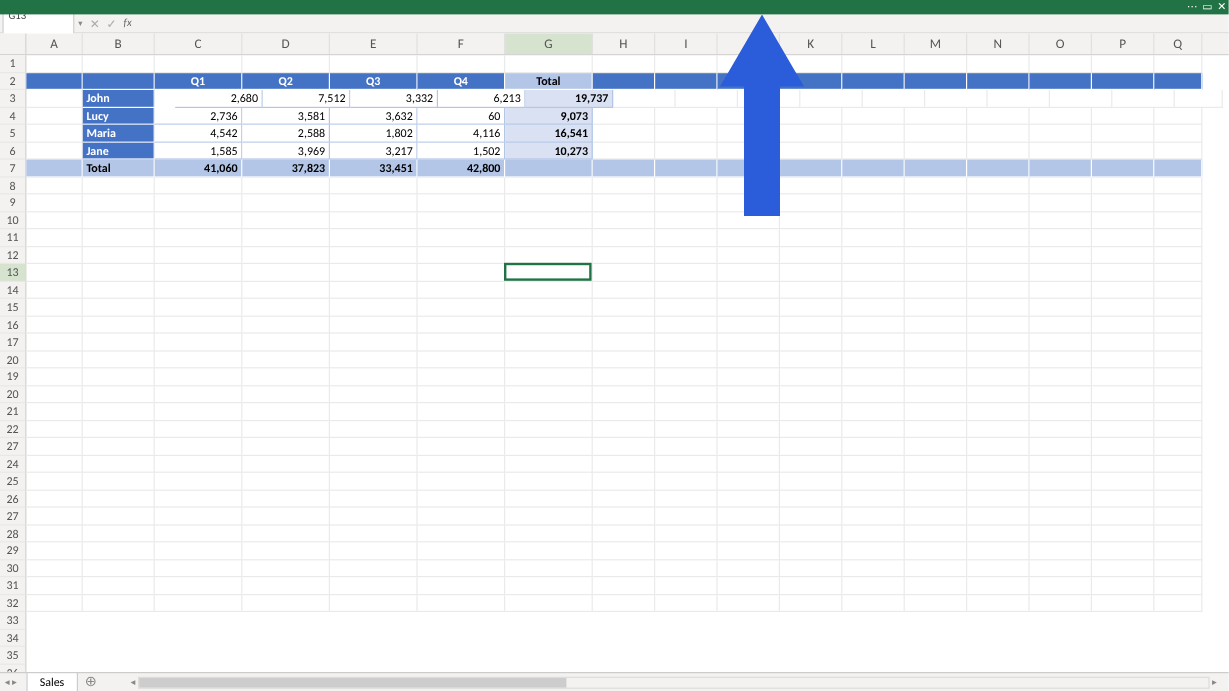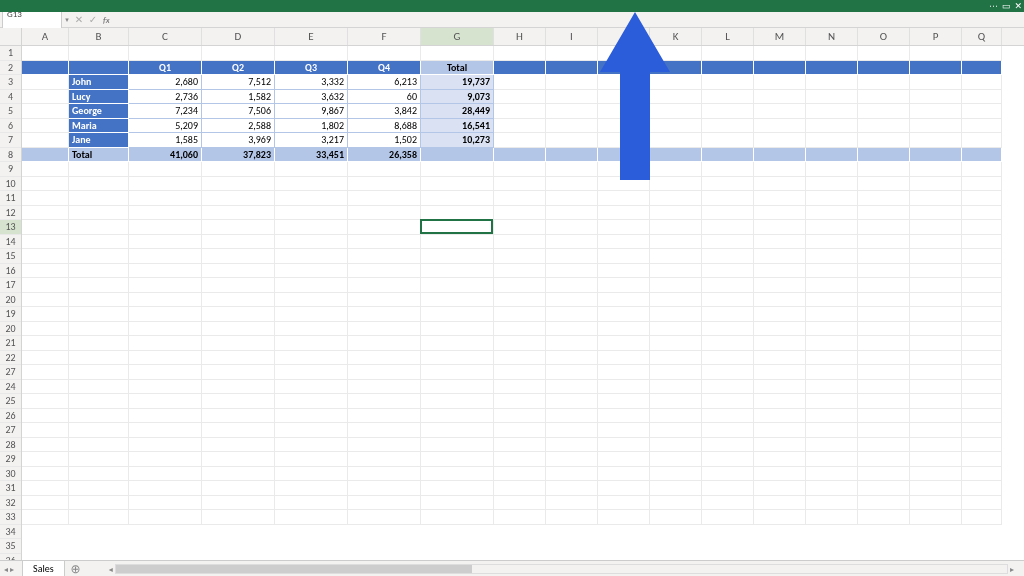--- a/index.html
+++ b/index.html
@@ -376,81 +376,62 @@
           <div class="cell cL" style="width: 52px;"></div>
           <div class="cell cM" style="width: 52px;"></div>
           <div class="cell cN" style="width: 52px;"></div>
           <div class="cell cO" style="width: 52px;"></div>
           <div class="cell cP" style="width: 52px;"></div>
           <div class="cell cQ" style="width: 40px;"></div>
         </div>
         <div class="cell-row data-row">
           <div class="cell cA" style="width: 47px;"></div>
           <div class="cell cB name-cell" style="width: 60px;">John</div>
-          <div class="cell cC num-cell" style="width: 73px;">2,680</div>
+          <div class="cell cC num-cell" style="width: 73px; margin-left: 17px;">2,680</div>
           <div class="cell cD num-cell" style="width: 73px;">7,512</div>
           <div class="cell cE num-cell" style="width: 73px;">3,332</div>
           <div class="cell cF num-cell" style="width: 73px;">6,213</div>
           <div class="cell cG total-cell" style="width: 73px;">19,737</div>
           <div class="cell cH" style="width: 52px;"></div>
           <div class="cell cI" style="width: 52px;"></div>
           <div class="cell cJ" style="width: 52px;"></div>
           <div class="cell cK" style="width: 52px;"></div>
           <div class="cell cL" style="width: 52px;"></div>
           <div class="cell cM" style="width: 52px;"></div>
           <div class="cell cN" style="width: 52px;"></div>
           <div class="cell cO" style="width: 52px;"></div>
           <div class="cell cP" style="width: 52px;"></div>
           <div class="cell cQ" style="width: 40px;"></div>
         </div>
         <div class="cell-row data-row alt">
           <div class="cell cA" style="width: 47px;"></div>
           <div class="cell cB name-cell" style="width: 60px;">Lucy</div>
           <div class="cell cC num-cell" style="width: 73px;">2,736</div>
-          <div class="cell cD num-cell" style="width: 73px;">1,582</div>
+          <div class="cell cD num-cell" style="width: 73px;">3,581</div>
           <div class="cell cE num-cell" style="width: 73px;">3,632</div>
           <div class="cell cF num-cell" style="width: 73px;">60</div>
           <div class="cell cG total-cell" style="width: 73px;">9,073</div>
           <div class="cell cH" style="width: 52px;"></div>
           <div class="cell cI" style="width: 52px;"></div>
           <div class="cell cJ" style="width: 52px;"></div>
           <div class="cell cK" style="width: 52px;"></div>
           <div class="cell cL" style="width: 52px;"></div>
           <div class="cell cM" style="width: 52px;"></div>
           <div class="cell cN" style="width: 52px;"></div>
           <div class="cell cO" style="width: 52px;"></div>
           <div class="cell cP" style="width: 52px;"></div>
           <div class="cell cQ" style="width: 40px;"></div>
         </div>
         <div class="cell-row data-row">
           <div class="cell cA" style="width: 47px;"></div>
-          <div class="cell cB name-cell" style="width: 60px;">George</div>
-          <div class="cell cC num-cell" style="width: 73px;">7,234</div>
-          <div class="cell cD num-cell" style="width: 73px;">7,506</div>
-          <div class="cell cE num-cell" style="width: 73px;">9,867</div>
-          <div class="cell cF num-cell" style="width: 73px;">3,842</div>
-          <div class="cell cG total-cell" style="width: 73px;">28,449</div>
-          <div class="cell cH" style="width: 52px;"></div>
-          <div class="cell cI" style="width: 52px;"></div>
-          <div class="cell cJ" style="width: 52px;"></div>
-          <div class="cell cK" style="width: 52px;"></div>
-          <div class="cell cL" style="width: 52px;"></div>
-          <div class="cell cM" style="width: 52px;"></div>
-          <div class="cell cN" style="width: 52px;"></div>
-          <div class="cell cO" style="width: 52px;"></div>
-          <div class="cell cP" style="width: 52px;"></div>
-          <div class="cell cQ" style="width: 40px;"></div>
-        </div>
-        <div class="cell-row data-row">
-          <div class="cell cA" style="width: 47px;"></div>
           <div class="cell cB name-cell" style="width: 60px;">Maria</div>
-          <div class="cell cC num-cell" style="width: 73px;">5,209</div>
+          <div class="cell cC num-cell" style="width: 73px;">4,542</div>
           <div class="cell cD num-cell" style="width: 73px;">2,588</div>
           <div class="cell cE num-cell" style="width: 73px;">1,802</div>
-          <div class="cell cF num-cell" style="width: 73px;">8,688</div>
+          <div class="cell cF num-cell" style="width: 73px;">4,116</div>
           <div class="cell cG total-cell" style="width: 73px;">16,541</div>
           <div class="cell cH" style="width: 52px;"></div>
           <div class="cell cI" style="width: 52px;"></div>
           <div class="cell cJ" style="width: 52px;"></div>
           <div class="cell cK" style="width: 52px;"></div>
           <div class="cell cL" style="width: 52px;"></div>
           <div class="cell cM" style="width: 52px;"></div>
           <div class="cell cN" style="width: 52px;"></div>
           <div class="cell cO" style="width: 52px;"></div>
           <div class="cell cP" style="width: 52px;"></div>
@@ -474,21 +455,21 @@
           <div class="cell cO" style="width: 52px;"></div>
           <div class="cell cP" style="width: 52px;"></div>
           <div class="cell cQ" style="width: 40px;"></div>
         </div>
         <div class="cell-row total-row">
           <div class="cell cA" style="width: 47px;"></div>
           <div class="cell cB name-cell" style="width: 60px;">Total</div>
           <div class="cell cC num-cell" style="width: 73px;">41,060</div>
           <div class="cell cD num-cell" style="width: 73px;">37,823</div>
           <div class="cell cE num-cell" style="width: 73px;">33,451</div>
-          <div class="cell cF num-cell" style="width: 73px;">26,358</div>
+          <div class="cell cF num-cell" style="width: 73px;">42,800</div>
           <div class="cell cG total-cell" style="width: 73px;"></div>
           <div class="cell cH" style="width: 52px;"></div>
           <div class="cell cI" style="width: 52px;"></div>
           <div class="cell cJ" style="width: 52px;"></div>
           <div class="cell cK" style="width: 52px;"></div>
           <div class="cell cL" style="width: 52px;"></div>
           <div class="cell cM" style="width: 52px;"></div>
           <div class="cell cN" style="width: 52px;"></div>
           <div class="cell cO" style="width: 52px;"></div>
           <div class="cell cP" style="width: 52px;"></div>

